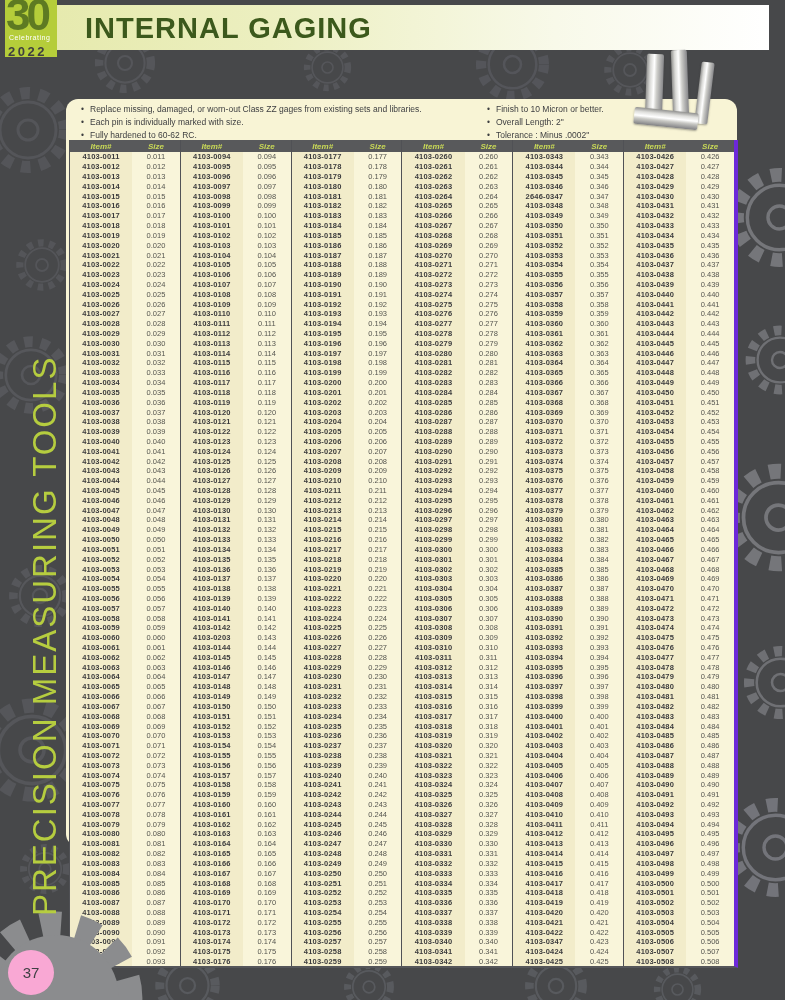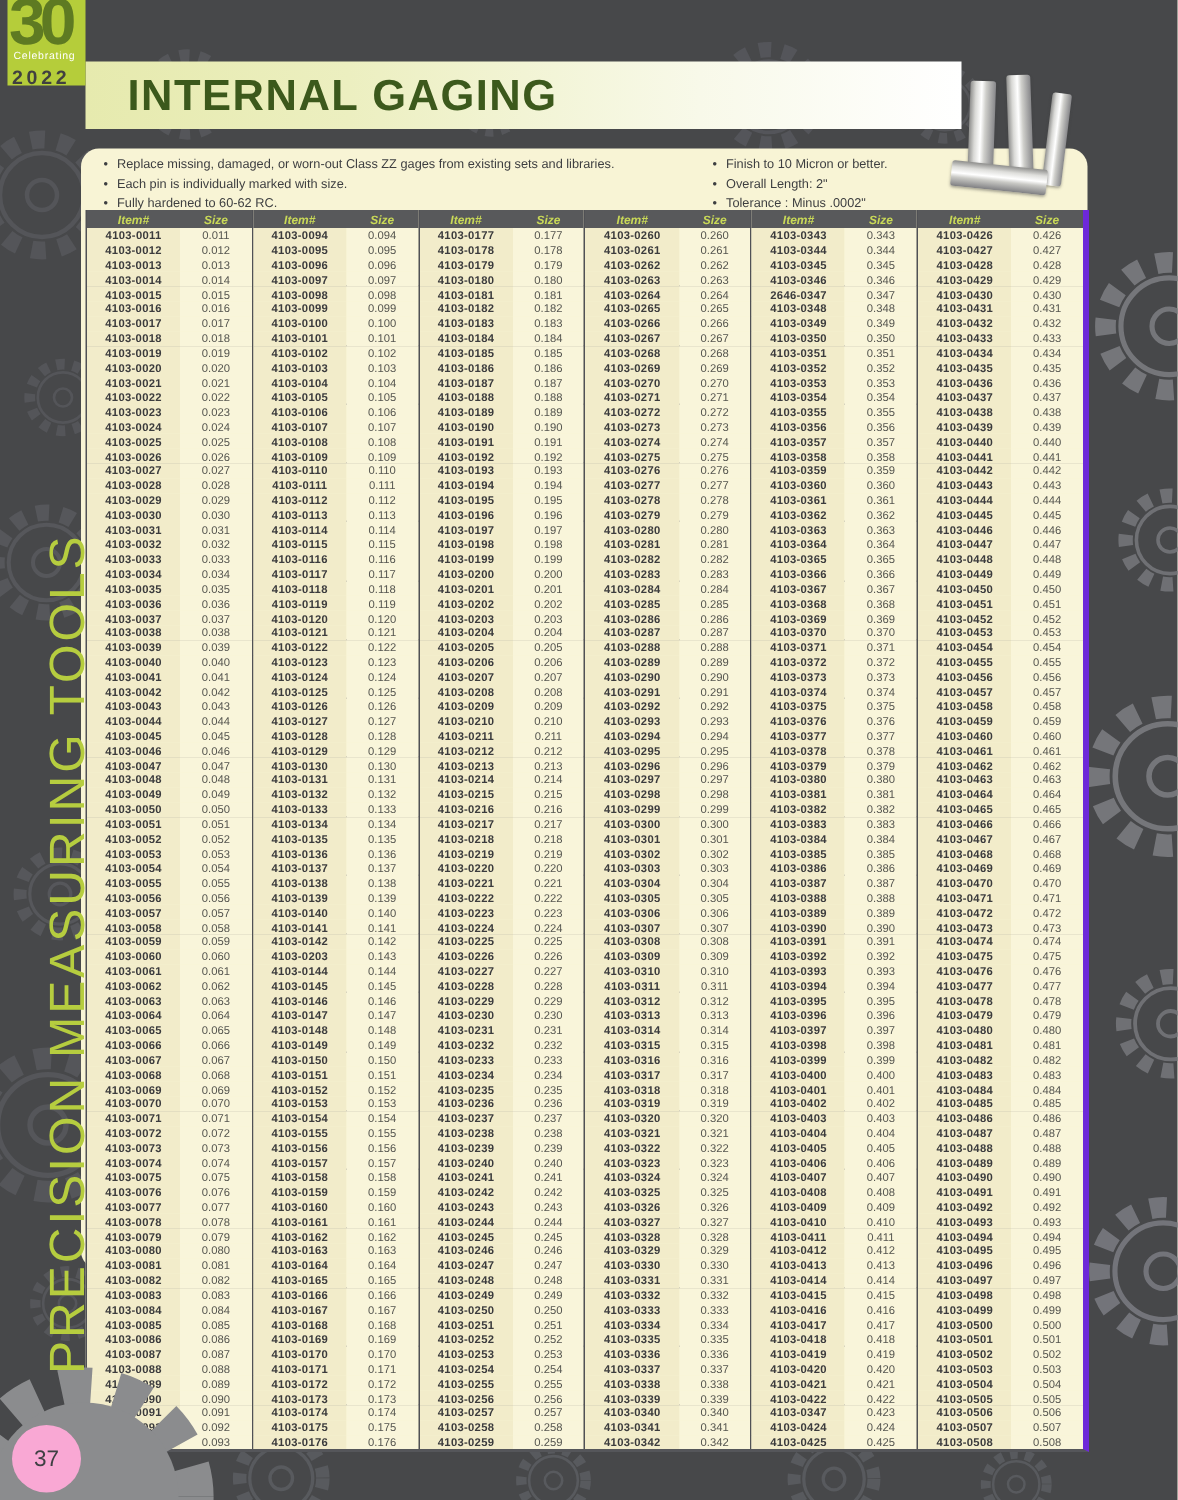--- a/index.html
+++ b/index.html
@@ -4,38 +4,38 @@
 <style>
   html,body{margin:0;padding:0;}
   body{font-family:"Liberation Sans", sans-serif;}
   #canvas{position:relative;width:785px;height:1000px;background:#47484a;overflow:hidden;}
 
   
   .gear{position:absolute;overflow:visible;}
   .gear use{fill:none;}
 
   
-  .topbar{position:absolute;left:57px;top:5px;width:584px;height:45px;
-    background:linear-gradient(90deg,#e6eaae 0%,#ecefc0 30%,#f8f9e9 70%,#ffffff 100%);z-index:2;margin-top:36px;}
+  .topbar{position:absolute;left:57px;top:5px;width:712px;height:45px;
+    background:linear-gradient(90deg,#e6eaae 0%,#ecefc0 30%,#f8f9e9 70%,#ffffff 100%);z-index:2;}
   .topbar .title{display:block;padding-left:28px;line-height:47px;font-size:29px;font-weight:bold;
     letter-spacing:1px;color:#3c591c;}
 
   
   .logo{position:absolute;left:5px;top:0;width:52px;height:57px;background:#b5cd3a;z-index:3;overflow:hidden;}
   .logo .big30{position:absolute;left:1px;top:-10px;font-size:44px;font-weight:bold;color:#5e7a22;letter-spacing:-4px;}
   .logo .celeb{position:absolute;left:4px;top:34px;font-size:7px;color:#ffffff;letter-spacing:.5px;}
   .logo .yr{position:absolute;left:3px;top:44px;font-size:13px;font-weight:bold;color:#404040;letter-spacing:2.5px;}
 
   
   .sectionbar{position:absolute;left:62px;top:72px;width:671px;height:27px;background:#b2cb37;z-index:2;}
   .sectionbar .stitle{display:block;padding-left:12px;line-height:28px;font-size:17px;font-weight:bold;
     letter-spacing:.4px;color:#4a601a;transform:scale(.97,1.08);transform-origin:left center;}
 
   
-  .page{position:absolute;left:54px;top:99px;width:671px;height:747px;background:#f8f4d5;z-index:2;border-radius:12px;}
+  .page{position:absolute;left:66px;top:99px;width:671px;height:747px;background:#f8f4d5;z-index:2;border-radius:12px;}
 
   ul.bullets{margin:0;padding:0;list-style:none;position:absolute;top:4px;}
   ul.bullets.left{left:14px;}
   ul.bullets.right{left:420px;}
   ul.bullets li{position:relative;padding-left:10px;font-size:8.5px;line-height:12.8px;color:#3d3e40;}
   ul.bullets li::before{content:"\2022";position:absolute;left:1px;top:0;color:#3d3e40;}
 
   
   .pins{position:absolute;left:632px;top:48px;width:110px;height:92px;z-index:6;}
   .pin{position:absolute;border-radius:2px;

